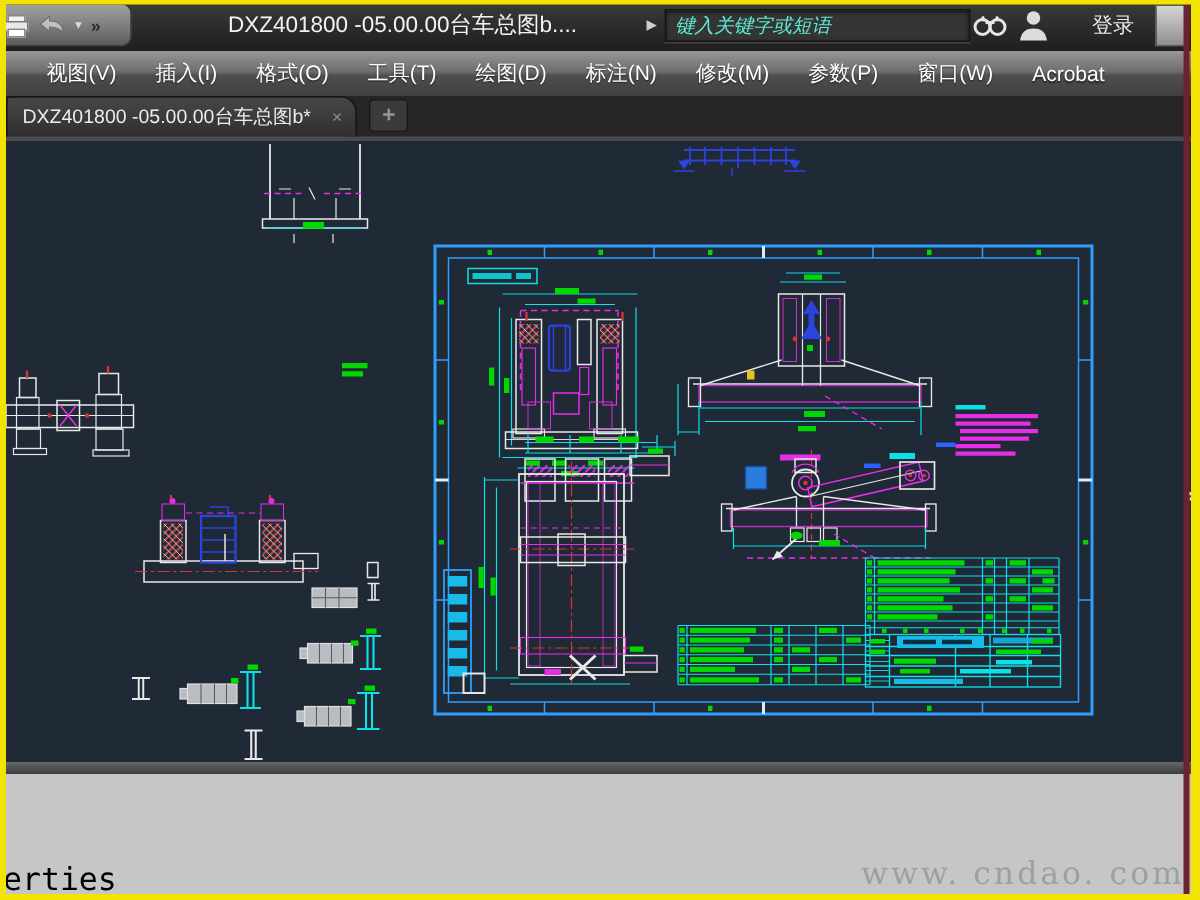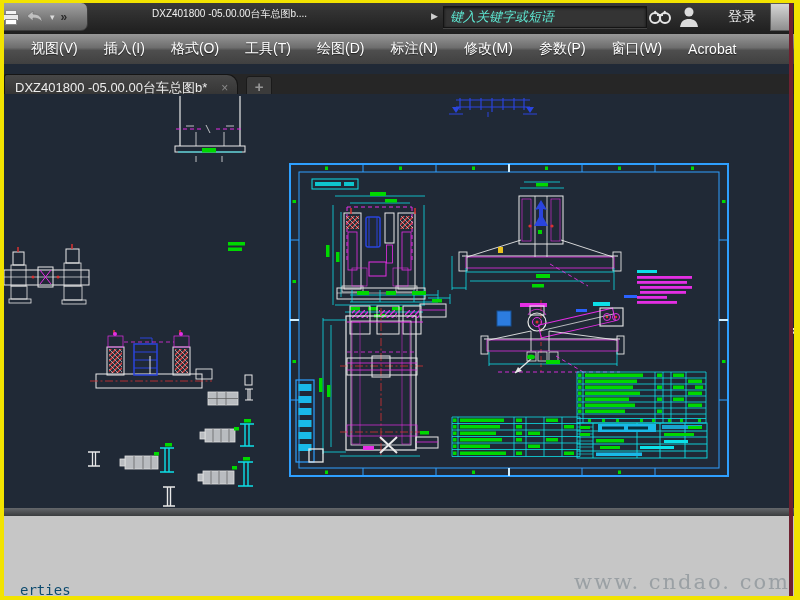--- a/index.html
+++ b/index.html
@@ -11,48 +11,48 @@
   .qat{position:absolute;left:0;top:2px;width:88px;height:29px;
        background:linear-gradient(#a2a2a2,#5c5c5c);border:1px solid #3c3c3c;
        border-radius:0 7px 7px 0;display:flex;align-items:center;gap:6px;padding-left:2px;box-sizing:border-box;}
   .printer{width:15px;height:14px;position:relative;}
   .printer .p1{position:absolute;left:2px;top:0;width:10px;height:4px;background:#f2f2f2;border:1px solid #888;}
   .printer .p2{position:absolute;left:0;top:4px;width:14px;height:5px;background:#e8e8e8;border:1px solid #777;}
   .printer .p3{position:absolute;left:2px;top:9px;width:10px;height:4px;background:#fff;border:1px solid #888;}
   .undo-ic{opacity:.8}
   .caret{color:#dcdcdc;font-size:9px;}
   .chev{color:#2a2a2a;font-size:12px;font-weight:bold;letter-spacing:-1px;}
-  .title-text{position:absolute;left:152px;top:7px;color:#f2f2f2;font-size:10px;white-space:nowrap;}
+  .title-text{position:absolute;left:152px;top:7px;color:#f2f2f2;font-size:15px;white-space:nowrap;}
   .search-arrow{position:absolute;left:431px;top:11px;color:#cfcfcf;font-size:9px;}
   .searchbox{position:absolute;left:443px;top:6px;width:196px;height:20px;background:#343434;
              border:1px solid #141414;box-shadow:inset 0 1px 3px rgba(0,0,0,.7),0 1px 0 rgba(255,255,255,.15);
              color:#5eead4;font-size:13px;font-style:italic;line-height:20px;padding-left:6px;box-sizing:content-box;}
   .tb-icon{position:absolute;top:6px;}
   .login{position:absolute;left:728px;top:8px;color:#ececec;font-size:14px;}
   .win-btn{position:absolute;left:770px;top:3px;width:22px;height:28px;
            background:linear-gradient(#d6d6d6,#8e8e8e);border:1px solid #5a5a5a;box-sizing:border-box;}
   
   .menubar{position:absolute;left:0;top:34px;width:800px;height:30px;
            background:linear-gradient(#979797 0%,#6e6e6e 45%,#4e4e4e 55%,#404040 100%);
            display:flex;align-items:center;padding-left:18px;box-sizing:border-box;}
   .menu-item{color:#fff;font-size:14px;padding:3px 13px;text-shadow:0 1px 1px rgba(0,0,0,.6);white-space:nowrap;}
   
   .tabbar{position:absolute;left:0;top:64px;width:800px;height:30px;background:#262626;
-          border-bottom:3px solid #4b4b4b;box-sizing:border-box;display:flex;align-items:flex-end;margin-top:10px;}
+          border-bottom:3px solid #4b4b4b;box-sizing:border-box;display:flex;align-items:flex-end;}
   .dtab{margin-left:4px;height:26px;padding:0 9px 0 10px;background:linear-gradient(#474747,#2f2f2f);
         border:1px solid #151515;border-bottom:none;border-radius:3px 11px 0 0;
         display:flex;align-items:center;color:#ececec;font-size:13px;white-space:nowrap;}
   .dtab .close{margin-left:14px;color:#8a8a8a;font-size:12px;}
   .plus-tab{margin:0 0 3px 8px;width:24px;height:20px;background:#3b3b3b;border:1px solid #1a1a1a;
             border-radius:3px;color:#969696;font-size:15px;font-weight:bold;text-align:center;line-height:19px;}
   
   .canvas-wrap{position:absolute;left:0;top:94px;width:800px;height:414px;background:#202936;}
   .strip{position:absolute;left:0;top:508px;width:800px;height:8px;background:linear-gradient(#64676b,#3a3c3e);}
   .bottom-panel{position:absolute;left:0;top:516px;width:800px;height:84px;background:#c6c6c6;}
-  .props-text{position:absolute;left:20px;bottom:2px;color:#0c4a6e;font-size:14px;
+  .props-text{position:absolute;left:2px;bottom:2px;color:#000000;font-size:21px;
               font-family:"DejaVu Sans Mono","Liberation Mono",monospace;}
   .watermark{position:absolute;right:10px;bottom:6px;color:#9fa0a6;color:#9aa0a4;font-size:21px;
              font-family:"DejaVu Serif","Liberation Serif",serif;letter-spacing:2px;text-align:right;}
   
   .yb{position:absolute;background:#f2e300;z-index:50;}
   .yb.t{left:0;top:0;width:800px;height:3px;}
   .yb.l{left:0;top:0;width:4px;height:600px;}
   .yb.b{left:0;top:596px;width:800px;height:4px;}
   .yb.r{left:794px;top:0;width:6px;height:600px;}
   .maroon{position:absolute;left:789px;top:0;width:4px;height:600px;background:#6e2130;z-index:49;}

